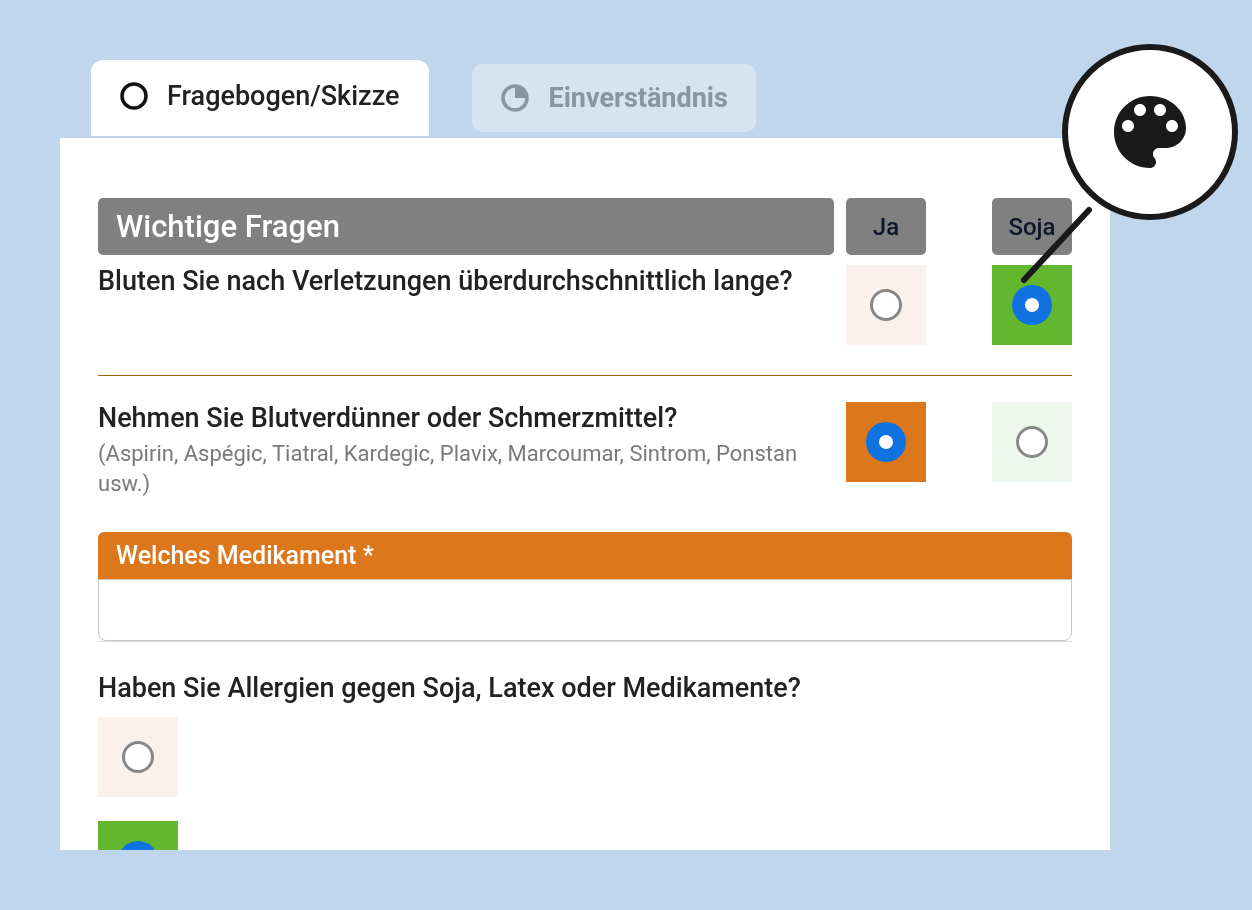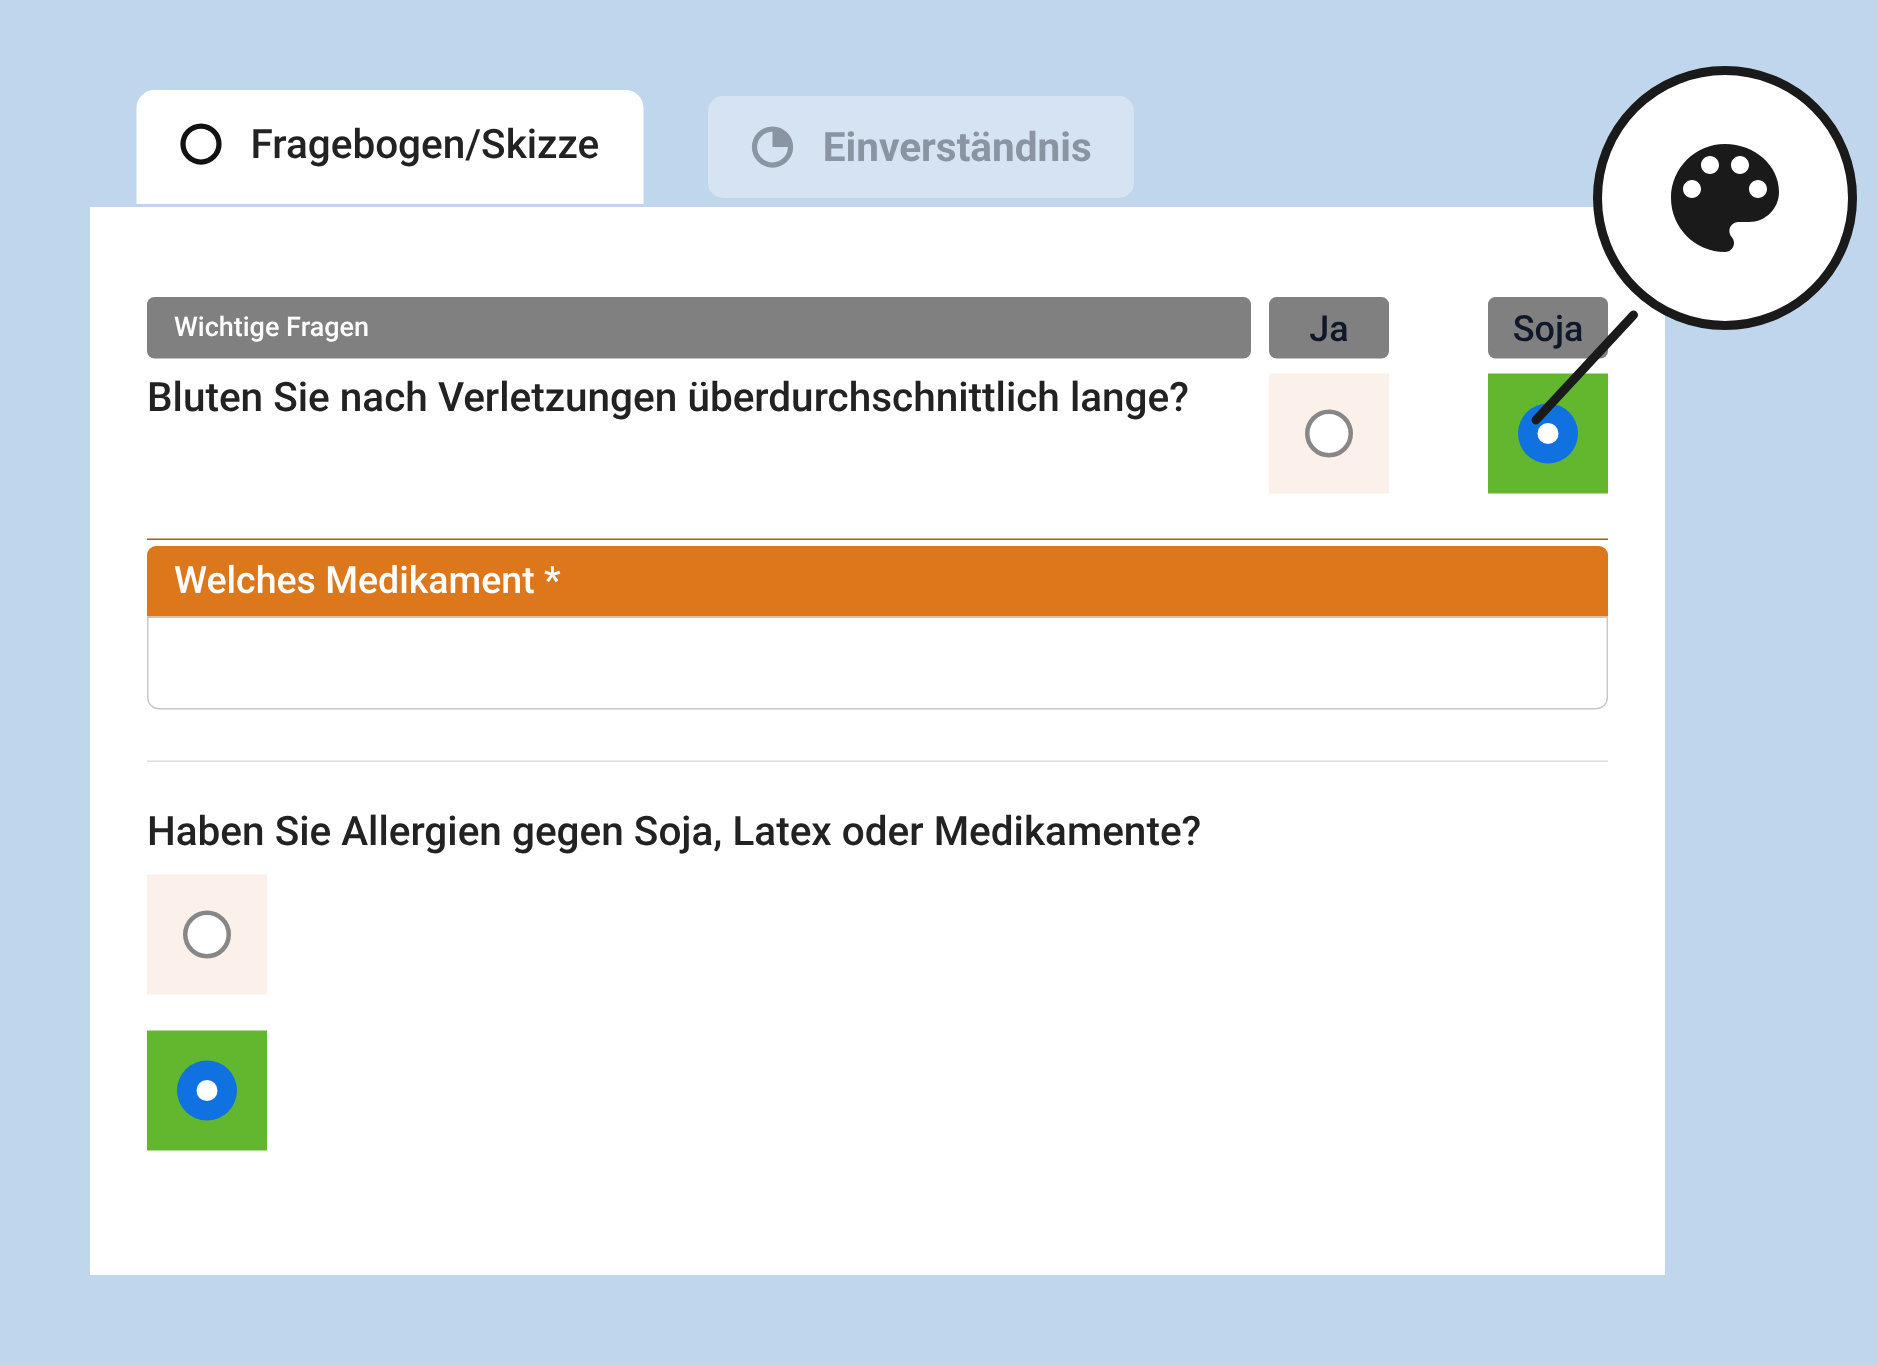--- a/index.html
+++ b/index.html
@@ -61,21 +61,21 @@
   
   .heading-row {
     display: flex;
     align-items: stretch;
     gap: 12px;
   }
   .heading-bar {
     flex: 1;
     background: #808080;
     color: #fff;
-    font-size: 18px;
+    font-size: 31px;
     font-weight: 500;
     padding: 10px 18px;
     border-radius: 5px;
   }
   .colhdr {
     width: 80px;
     background: #808080;
     color: #0f172a;
     font-size: 24px;
     font-weight: 500;
@@ -164,21 +164,21 @@
   .follow-input {
     width: 100%;
     height: 62px;
     border: 1px solid #c8c8c8;
     border-radius: 0 0 8px 8px;
     font-size: 22px;
     padding: 0 14px;
     background: #fff;
   }
 
-  .follow-block { margin-bottom: 30px; border-bottom: 1px solid #ddd; padding-bottom: 34px; }
+  .follow-block { margin-bottom: 30px; border-bottom: 1px solid #ddd; }
 
   
   .palette-btn {
     position: absolute;
     right: 14px;
     top: 44px;
     width: 176px;
     height: 176px;
     background: #fff;
     border: 6px solid #1a1a1a;
@@ -231,20 +231,33 @@
     <div class="q-text">Bluten Sie nach Verletzungen überdurchschnittlich lange?</div>
     <div class="opt bg-cream">
       <span class="radio-outline"></span>
     </div>
     <div class="opt-gap"></div>
     <div class="opt bg-green">
       <span class="radio-selected"></span>
     </div>
   </div>
 
+  <div class="q-row noborder">
+    <div class="q-text">
+      <span>Nehmen Sie Blutverdünner oder Schmerzmittel?</span>
+      <span class="q-hint">(Aspirin, Aspégic, Tiatral, Kardegic, Plavix, Marcoumar, Sintrom, Ponstan usw.)</span>
+    </div>
+    <div class="opt bg-orange">
+      <span class="radio-selected"></span>
+    </div>
+    <div class="opt-gap"></div>
+    <div class="opt bg-mint">
+      <span class="radio-outline"></span>
+    </div>
+  </div>
 
   <div class="follow-block">
     <div class="follow-label">Welches Medikament *</div>
     <input class="follow-input" type="text" value="" style="">
   </div>
 
   <div class="q-row noborder" style="padding-top:0;flex-direction:column;">
     <div class="q-text">Haben Sie Allergien gegen Soja, Latex oder Medikamente?</div>
     <div class="opt bg-cream">
       <span class="radio-outline"></span>

